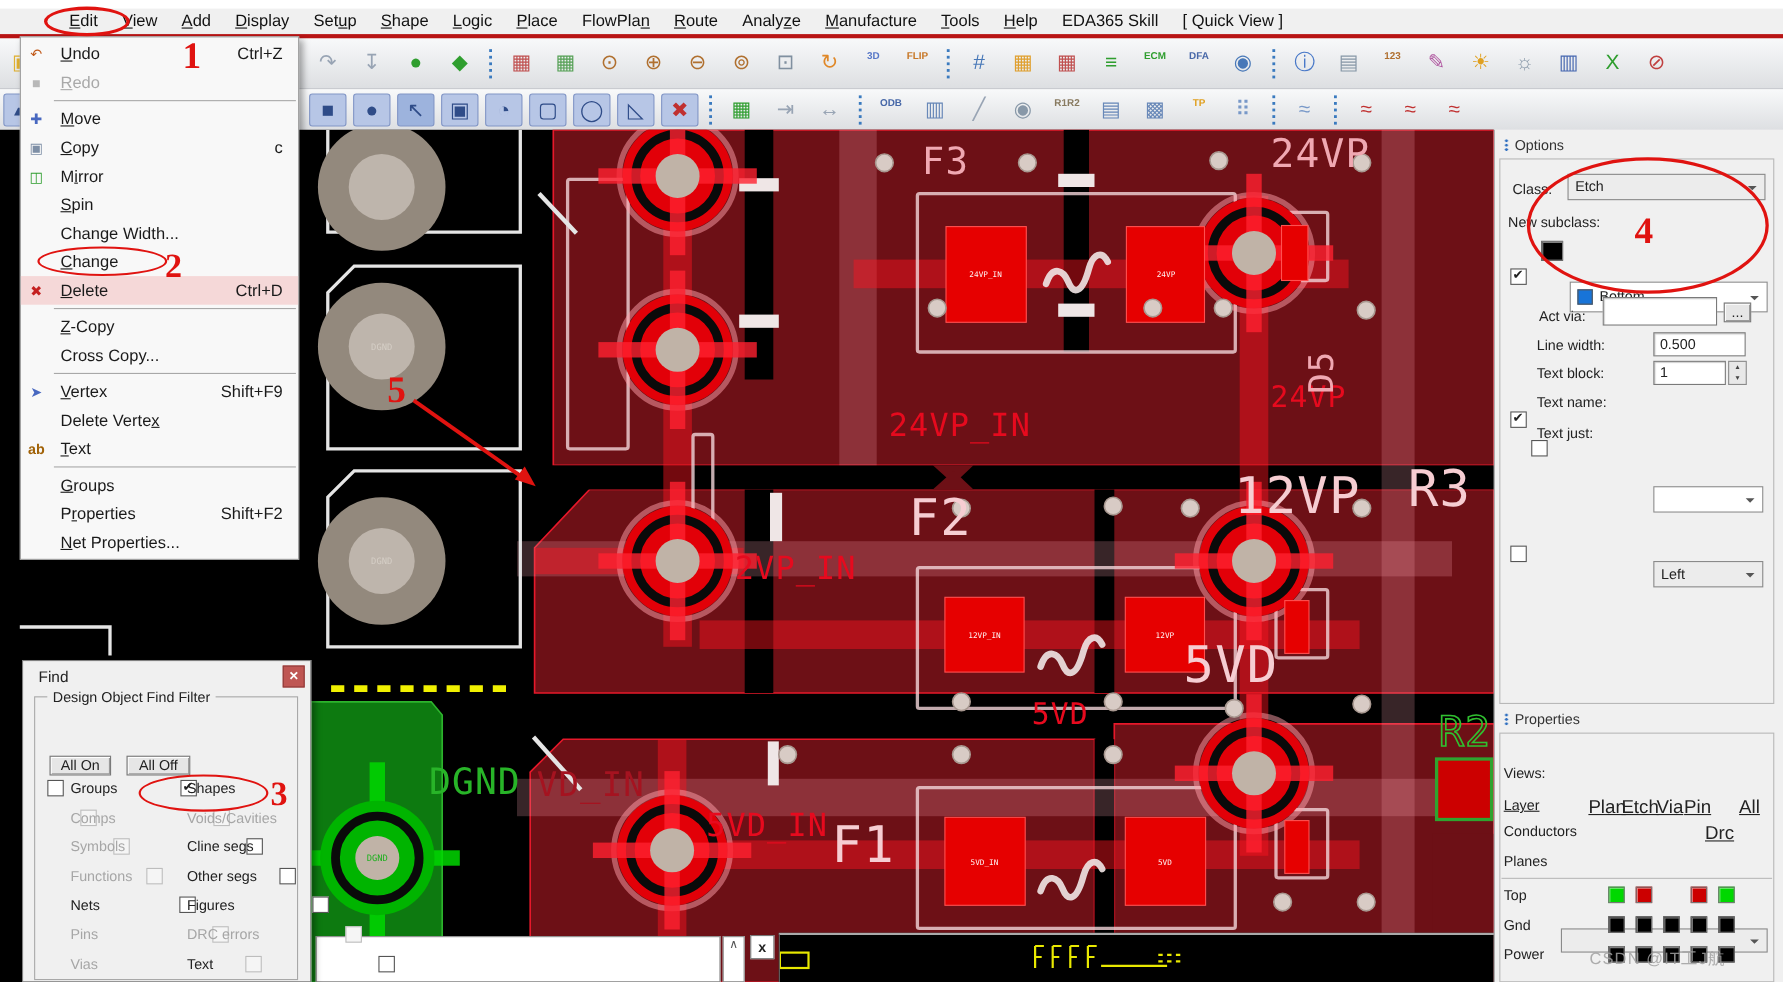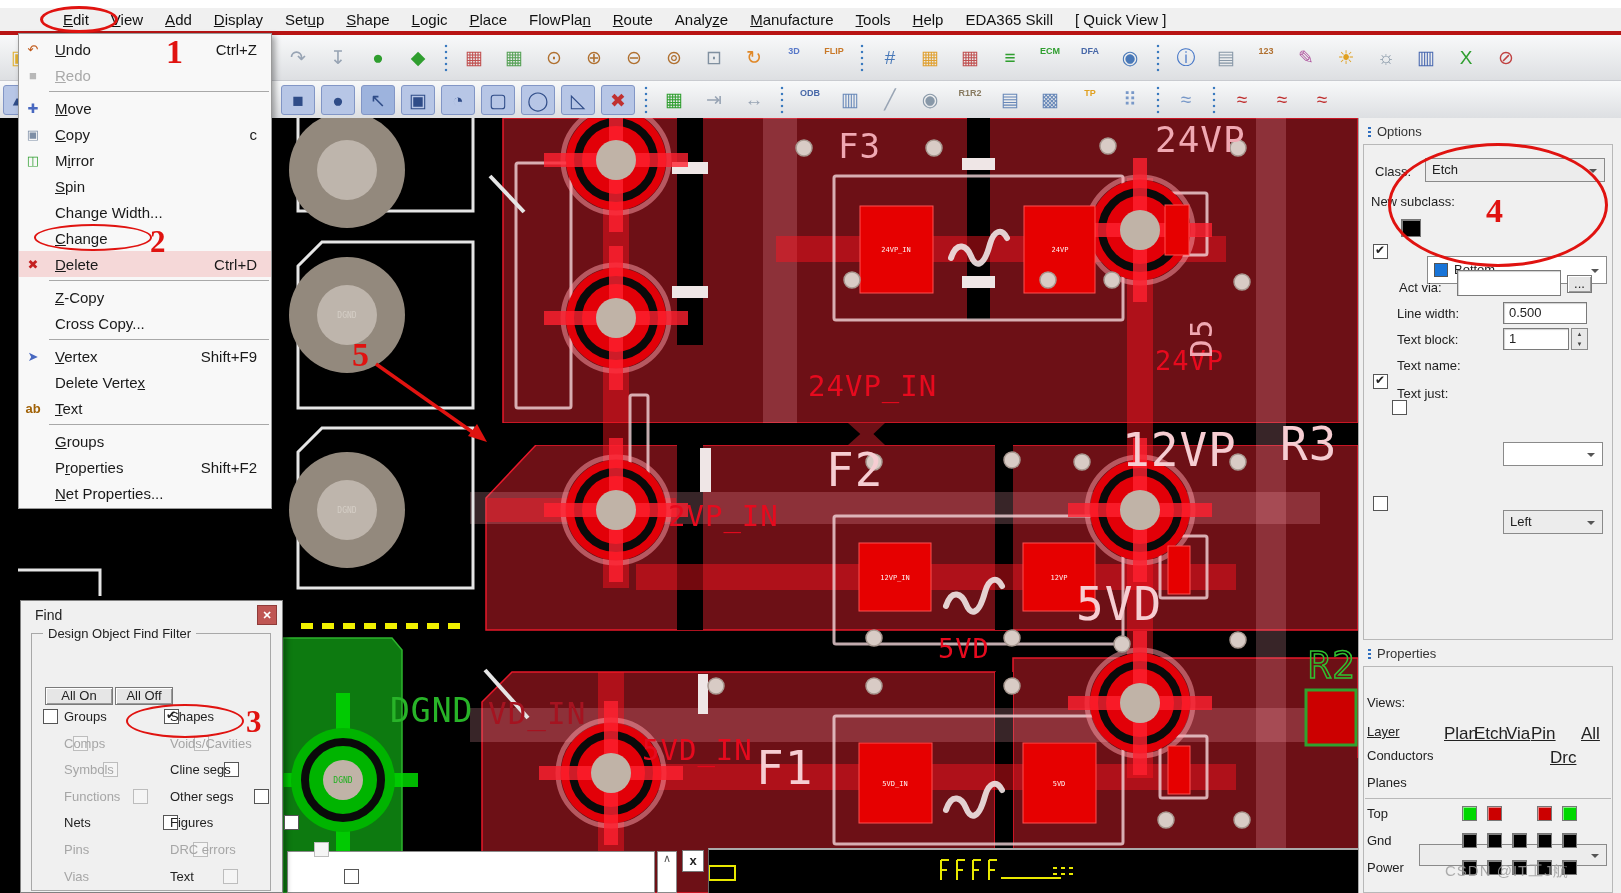--- a/index.html
+++ b/index.html
@@ -465,21 +465,21 @@
         <span class="lab"><u>N</u>et Properties...</span>
       </div>
     </div>
 
   <div id="find" class="abs">
     <div class="abs tit">Find</div>
     <div class="abs cls">✕</div>
     <div class="abs grp"></div>
     <div class="abs leg">Design Object Find Filter</div>
     <div id="findbtns">
-        <div class="abs btn3d" style="left: 24px; top: 86px; width: 68px; height: 18px;">All On</div>
+        <div class="abs btn3d" style="left: 24px; top: 86px; width: 56px; height: 18px;">All On</div>
         <div class="abs btn3d" style="left: 94px; top: 86px; width: 58px; height: 18px;">All Off</div>
       </div>
     <div id="findgrid"><span class="abs cb" style="left: 22px; top: 108px;"></span><span class="abs cblab" style="left: 43px; top: 108px;">Groups</span><span class="abs cb ck" style="left: 128px; top: 108px;"></span><span class="abs cblab" style="left: 149px; top: 108px;">Shapes</span><span class="abs cb dis" style="left: 22px; top: 134.6px;"></span><span class="abs cblab dis" style="left: 43px; top: 134.6px;">Comps</span><span class="abs cb dis" style="left: 128px; top: 134.6px;"></span><span class="abs cblab dis" style="left: 149px; top: 134.6px;">Voids/Cavities</span><span class="abs cb dis" style="left: 22px; top: 161.2px;"></span><span class="abs cblab dis" style="left: 43px; top: 161.2px;">Symbols</span><span class="abs cb" style="left: 128px; top: 161.2px;"></span><span class="abs cblab" style="left: 149px; top: 161.2px;">Cline segs</span><span class="abs cb dis" style="left: 22px; top: 187.8px;"></span><span class="abs cblab dis" style="left: 43px; top: 187.8px;">Functions</span><span class="abs cb" style="left: 128px; top: 187.8px;"></span><span class="abs cblab" style="left: 149px; top: 187.8px;">Other segs</span><span class="abs cb" style="left: 22px; top: 214.4px;"></span><span class="abs cblab" style="left: 43px; top: 214.4px;">Nets</span><span class="abs cb" style="left: 128px; top: 214.4px;"></span><span class="abs cblab" style="left: 149px; top: 214.4px;">Figures</span><span class="abs cb dis" style="left: 22px; top: 241px;"></span><span class="abs cblab dis" style="left: 43px; top: 241px;">Pins</span><span class="abs cb dis" style="left: 128px; top: 241px;"></span><span class="abs cblab dis" style="left: 149px; top: 241px;">DRC errors</span><span class="abs cb dis" style="left: 22px; top: 267.6px;"></span><span class="abs cblab dis" style="left: 43px; top: 267.6px;">Vias</span><span class="abs cb" style="left: 128px; top: 267.6px;"></span><span class="abs cblab" style="left: 149px; top: 267.6px;">Text</span></div>
   </div>
 
   <div id="rpanel" class="abs">
     <div class="abs phdr" style="left:8px; top:6px;">
       <span class="grip"></span><span>Options</span>
     </div>
     <div class="abs gbox" style="left:4px; top:26px; width:250px; height:496px;"></div>

